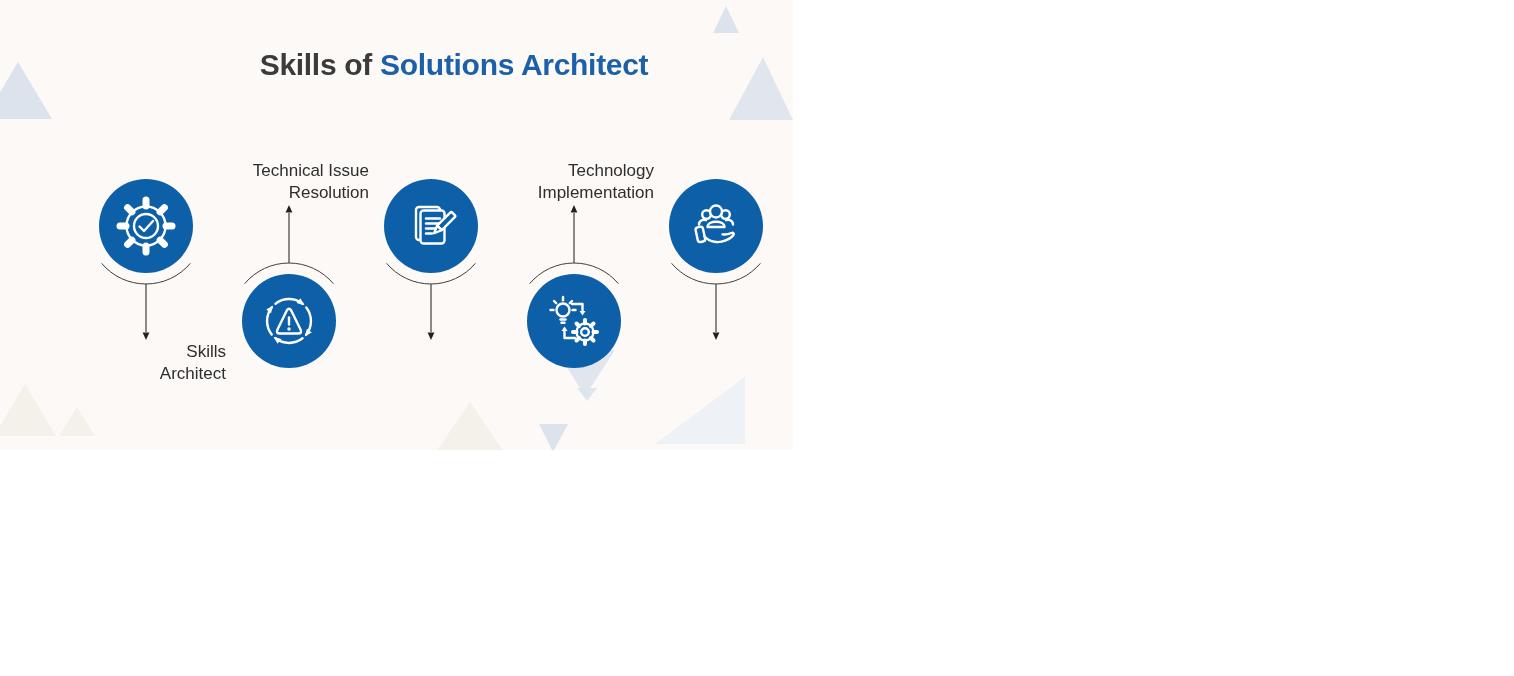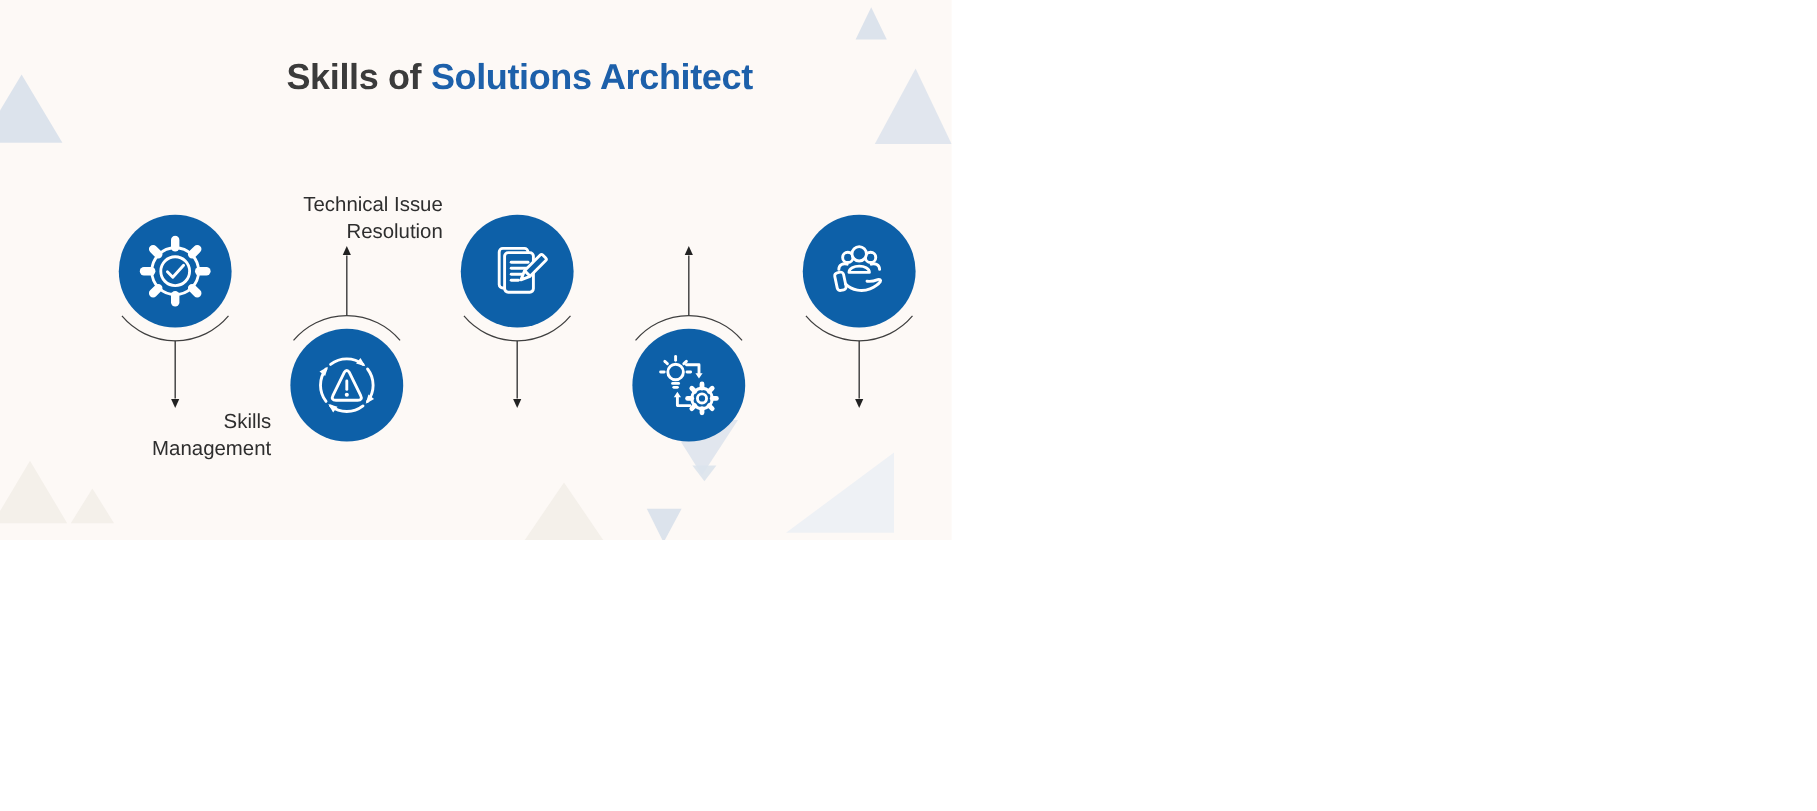--- a/index.html
+++ b/index.html
@@ -5,21 +5,21 @@
   :root{
     --brand-blue:#0d60a8; --title-blue:#1d60aa; --title-dark:#3b3b3b;
     --label-text:#2e2e2e; --line-gray:#3f3f3f; --panel-bg:#fdf9f6;
     --decor-blue-gray:#dce3ec; --decor-faint:#f4f0ea;
   }
   *{margin:0;padding:0;box-sizing:border-box}
   body{font-family:"Liberation Sans",sans-serif;background:#fff;}
   .canvas{position:relative;width:1514px;height:676px;background:#ffffff;overflow:hidden;}
   .panel{position:absolute;left:0;top:0;width:793px;height:450px;background:var(--panel-bg);overflow:hidden;}
   .bg{position:absolute;left:0;top:0;width:793px;height:450px;}
-  .title{position:absolute;left:433px;top:48px;transform:translateX(-50%);
+  .title{position:absolute;left:454px;top:48px;transform:translateX(-50%);
     white-space:nowrap;font-size:30px;font-weight:700;letter-spacing:-0.3px;
     color:var(--title-dark);}
   .title .hl{color:var(--title-blue);}
   .circle{position:absolute;width:94px;height:94px;border-radius:50%;
     background:var(--brand-blue);display:flex;align-items:center;justify-content:center;}
   .label{position:absolute;width:160px;text-align:right;font-size:17px;
     line-height:22px;color:var(--label-text);}
   .label span{display:block;}
   
   .icon .s{stroke:#fff;fill:none;stroke-width:2.4;stroke-linecap:round;stroke-linejoin:round;}
@@ -82,21 +82,21 @@
           <line class="t" x1="30" y1="10" x2="30" y2="4"></line>
             <line class="t" x1="44.1" y1="15.9" x2="48.4" y2="11.6"></line>
           <circle class="s" cx="30" cy="30" r="19.5" stroke-width="3"></circle>
           <circle class="s" cx="30" cy="30" r="12" stroke-width="3"></circle>
           <path class="s" d="M23.5 30.5 L28 35 L37 25" stroke-width="3"></path>
         </g>
       </svg>
     </div>
     <div class="label" style="left:66px;top:341px;">
       <span>Skills</span>
-      <span>Management</span>
+      <span>Architect</span>
     </div>
 
     <div class="circle" style="left:242px;top:274px;">
       <svg class="icon" width="60" height="60" viewBox="0 0 60 60">
         <path class="s" d="M27.8 19.5 Q30 16 32.2 19.5 L41.5 38.5 Q43.5 42.5 39 42.5 L21 42.5 Q16.5 42.5 18.5 38.5 Z" stroke-width="2.6"></path>
         <line class="s" x1="30" y1="26.5" x2="30" y2="33.5" stroke-width="2.6"></line>
         <circle class="f" cx="30" cy="38" r="1.7"></circle>
         <path class="s" d="M16.5 12.7 A 22 22 0 0 1 43.5 12.7"></path>
         <path class="s" d="M47.3 16.5 A 22 22 0 0 1 47.3 43.5"></path>
         <path class="s" d="M43.5 47.3 A 22 22 0 0 1 16.5 47.3"></path>
@@ -148,20 +148,24 @@
             <line class="t2" x1="47" y1="35" x2="49.5" y2="32.5"></line>
           <circle class="s" cx="41" cy="41" r="8.5"></circle>
           <circle class="s" cx="41" cy="41" r="3.8"></circle>
         </g>
         <path class="s" d="M28 13 L38.5 13 L38.5 20.5"></path>
         <polygon class="f" points="35.5,20 41.5,20 38.5,24.5"></polygon>
         <path class="s" d="M31 47 L20.5 47 L20.5 39.5"></path>
         <polygon class="f" points="17.5,40 23.5,40 20.5,35.5"></polygon>
       </svg>
     </div>
+    <div class="label" style="left:494px;top:160px;">
+      <span>Technology</span>
+      <span>Implementation</span>
+    </div>
 
     <div class="circle" style="left:669px;top:179px;">
       <svg class="icon" width="60" height="60" viewBox="0 0 60 60">
         <circle class="s" cx="20.5" cy="18.5" r="4.3"></circle>
         <circle class="s" cx="39.5" cy="18.5" r="4.3"></circle>
         <path class="s" d="M13 28.5 C13 24.6 16.8 23 20 24.2"></path>
         <path class="s" d="M47 28.5 C47 24.6 43.2 23 40 24.2"></path>
         <circle class="sf" cx="30" cy="15.5" r="6"></circle>
         <path class="sf" d="M21.5 31 C21.5 24 38.5 24 38.5 31 Z"></path>
         <g transform="rotate(-12 14 38)">

